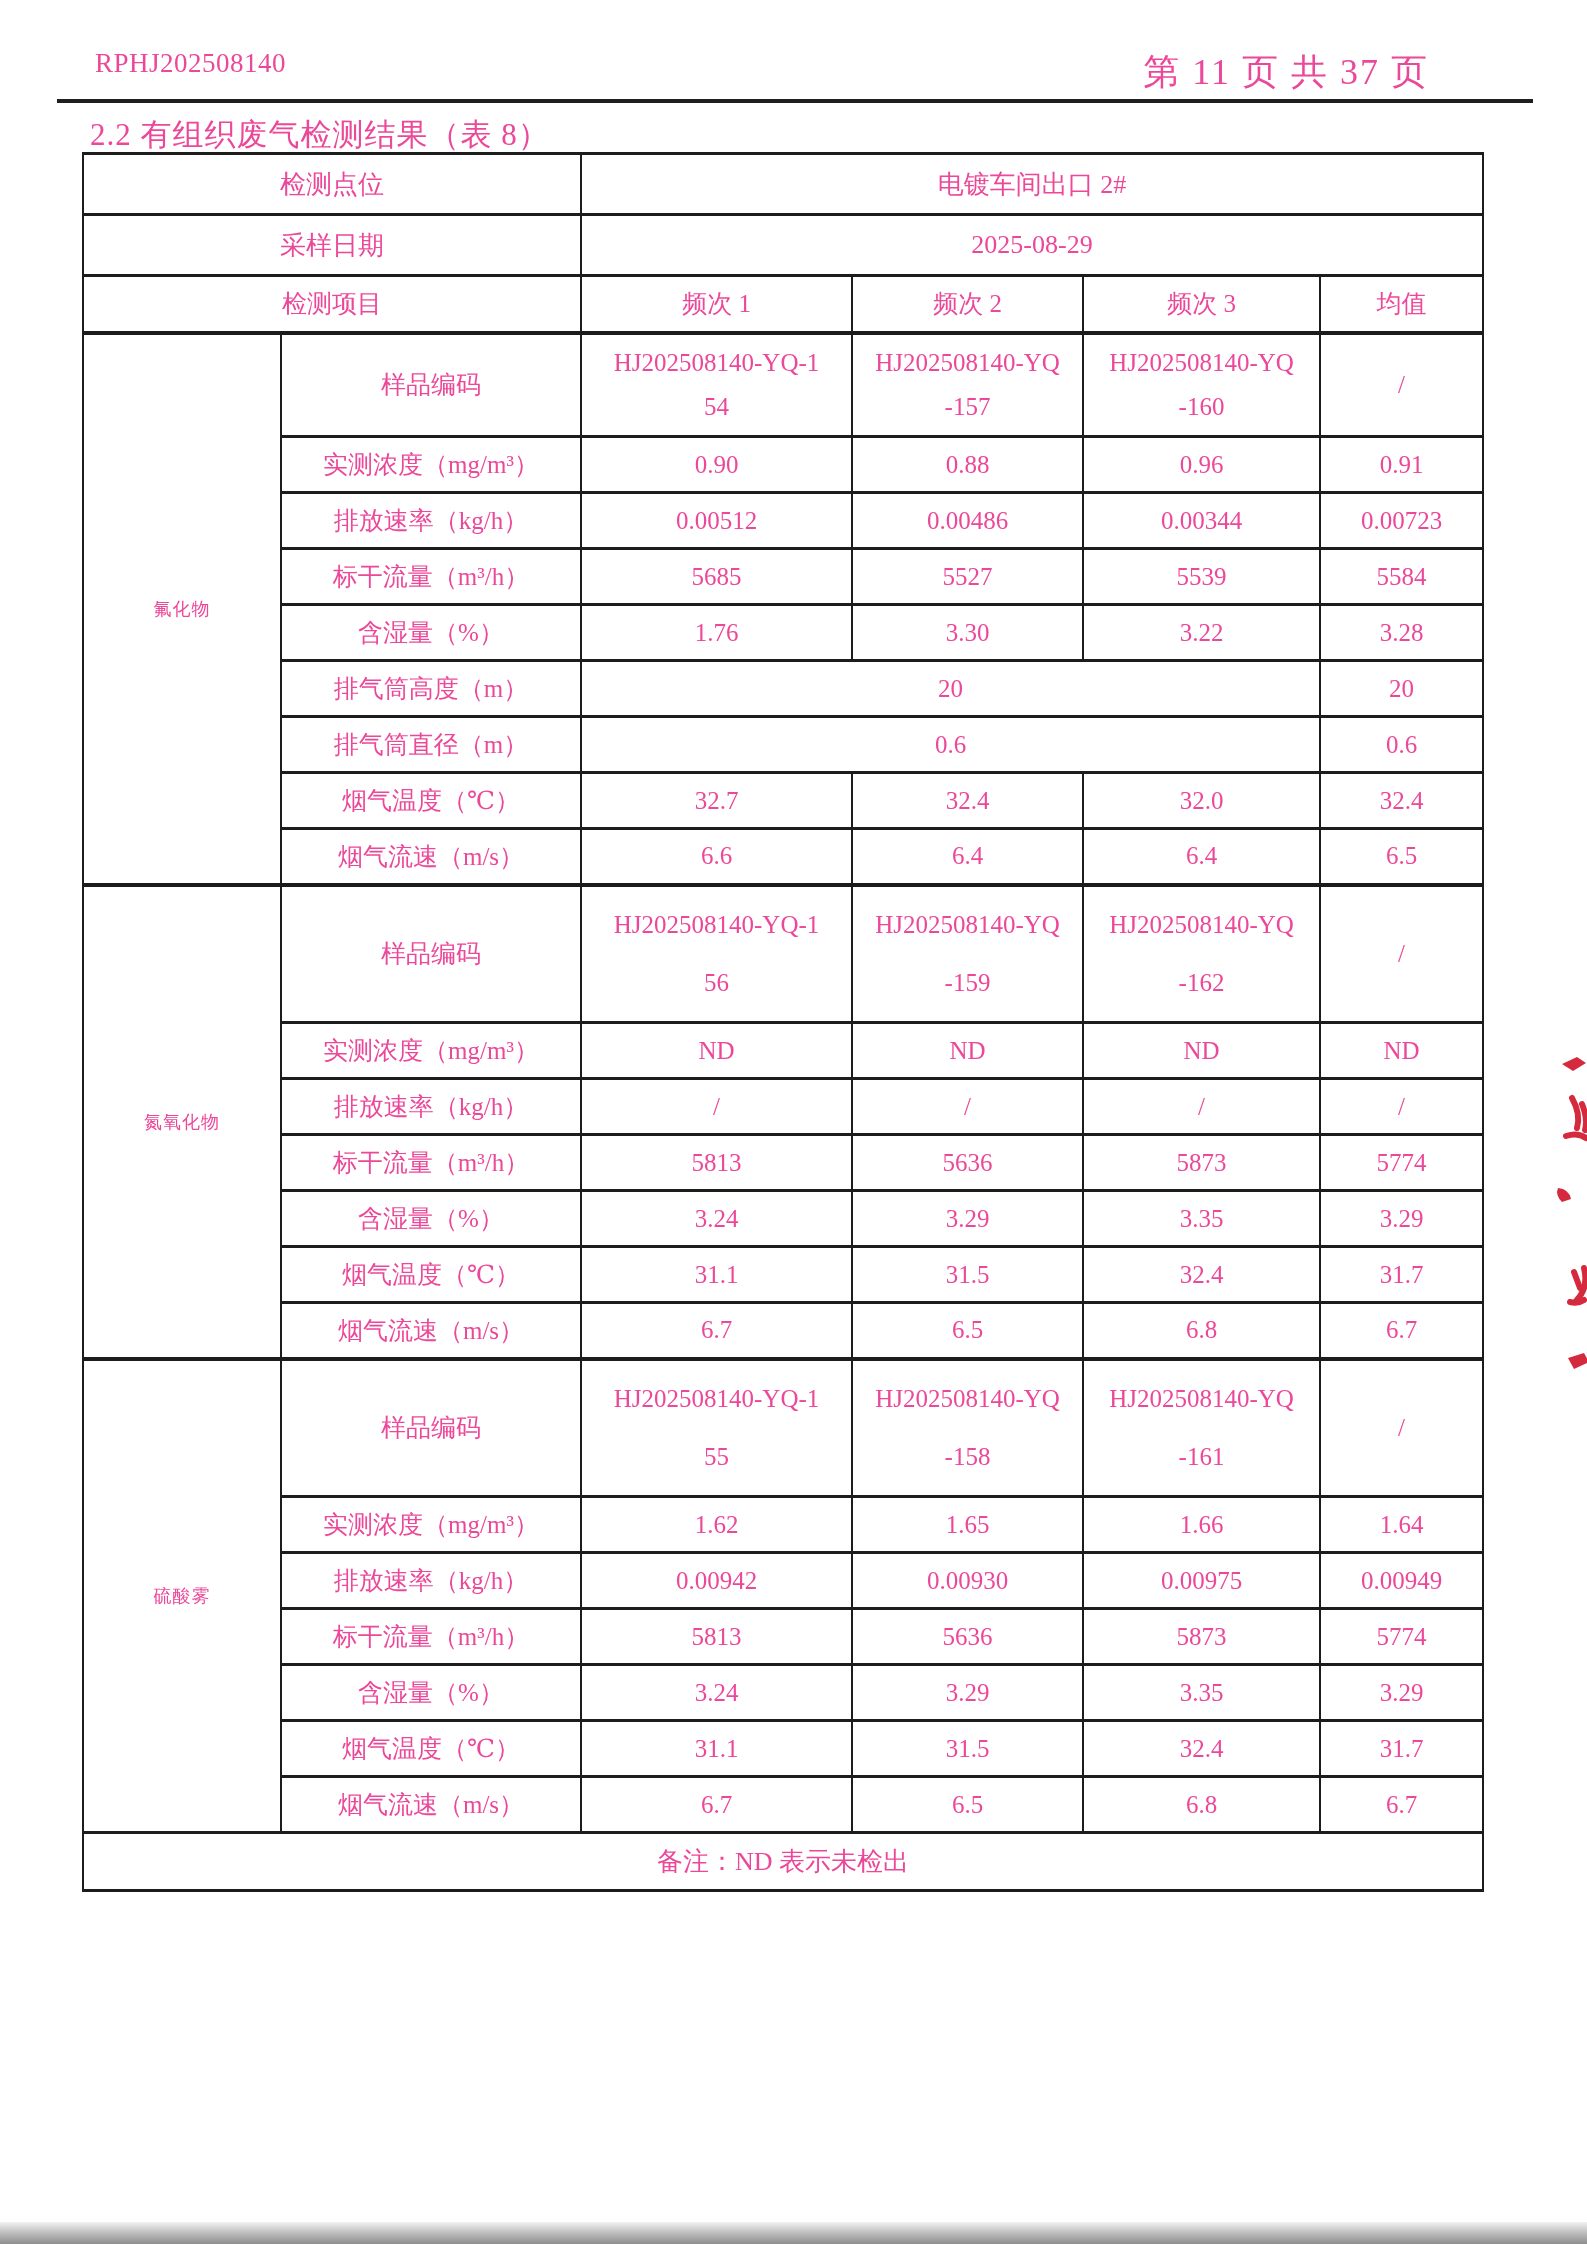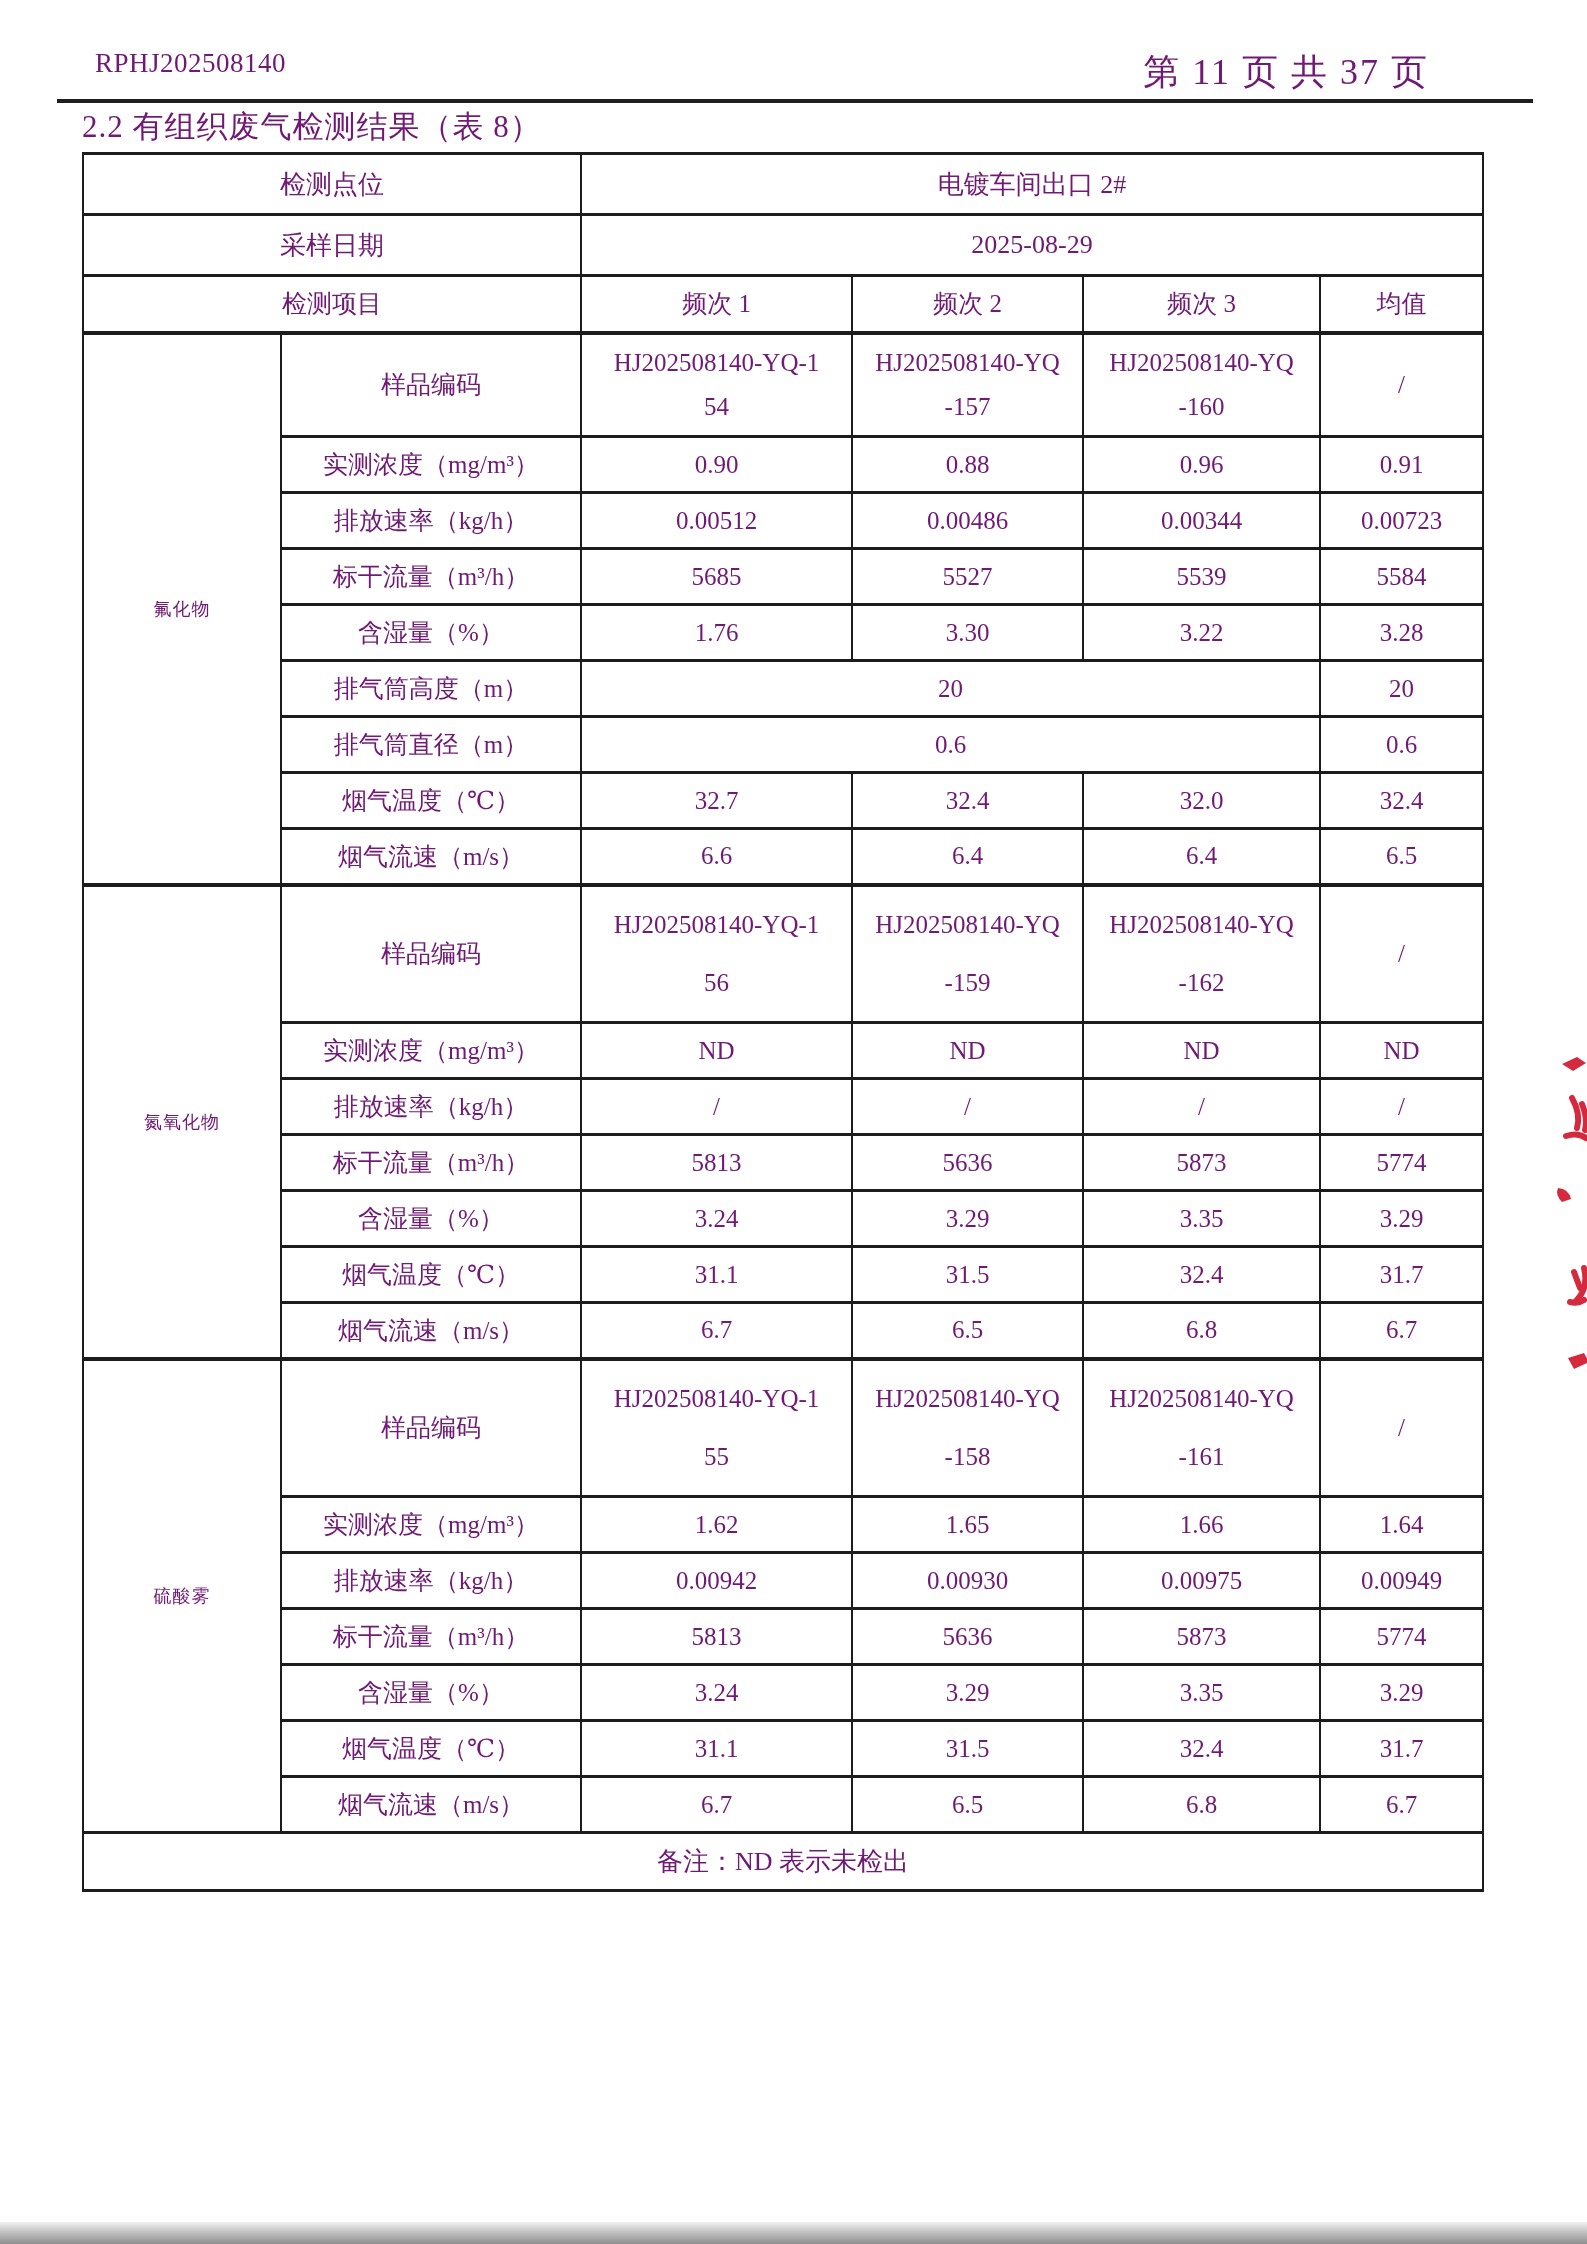--- a/index.html
+++ b/index.html
@@ -1,27 +1,27 @@
 <!DOCTYPE html>
 <html><head>
 <meta charset="utf-8">
 <style>
   html,body{margin:0;padding:0;background:#e8e8e8;}
   .page{
     position:relative;
     width:1587px;height:2244px;
     background:#ffffff;
     font-family:"Liberation Serif","DejaVu Serif",serif;
-    color:#701a75;
+    color:#ec4899;
     overflow:hidden;
   }
   .hdr-left{position:absolute;left:95px;top:48px;font-size:27px;letter-spacing:.5px;}
   .hdr-right{position:absolute;right:158px;top:48px;font-size:36px;letter-spacing:2px;}
   .hdr-rule{position:absolute;left:57px;top:99px;width:1476px;height:4px;background:#1f1f1f;}
-  .doc-title{position:absolute;left:82px;top:106px;margin:0;font-size:31px;font-weight:normal;letter-spacing:1px;}
+  .doc-title{position:absolute;left:82px;top:106px;margin:8px;font-size:31px;font-weight:normal;letter-spacing:1px;}
 
   table.t{
     position:absolute;left:82px;top:152px;
     width:1400px;border-collapse:collapse;table-layout:fixed;
     font-size:25px;
   }
   table.t td{
     border:2px solid #1c1c1c;
     border-top-width:3px;border-bottom-width:3px;
     text-align:center;vertical-align:middle;

